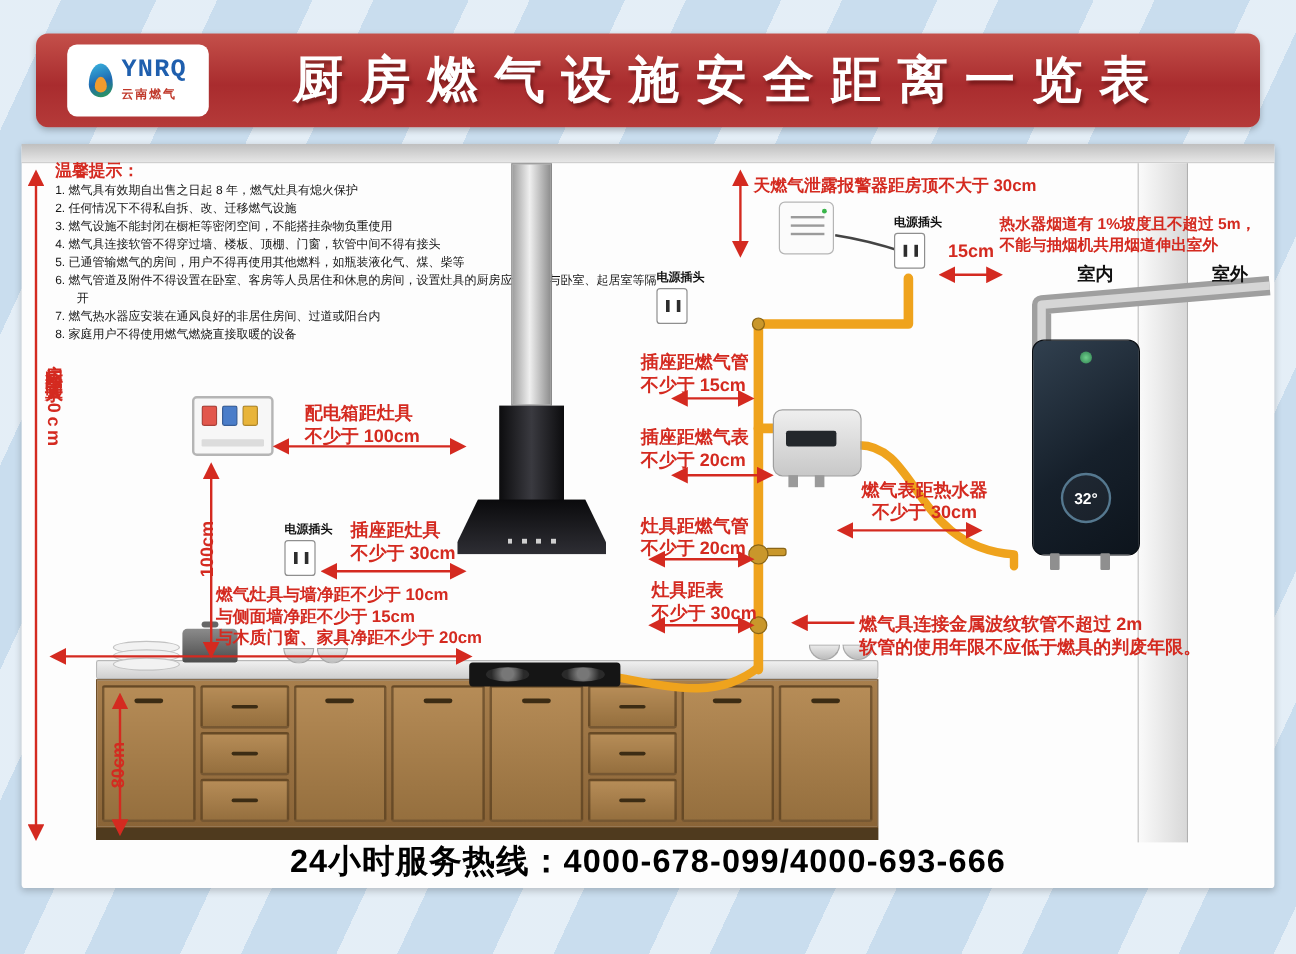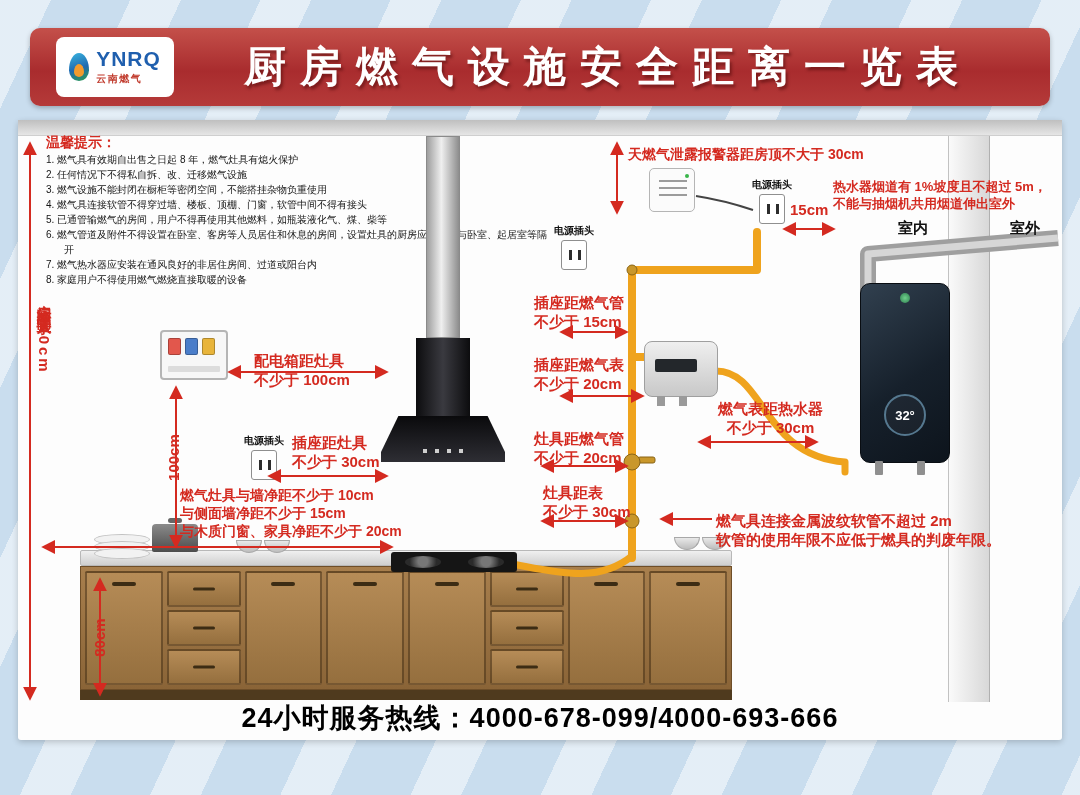--- a/index.html
+++ b/index.html
@@ -6,21 +6,21 @@
   html,body{width:1080px;height:795px;}
   body{font-family:"Liberation Sans","DejaVu Sans",sans-serif;}
   .page{position:relative;width:1080px;height:795px;overflow:hidden;
     background-color:#c9ddee;
     background-image:repeating-linear-gradient(115deg,rgba(255,255,255,.5) 0 46px,rgba(255,255,255,0) 46px 118px);}
   .abs{position:absolute;}
 
   
   .header{position:absolute;left:30px;top:28px;width:1020px;height:78px;
     background:linear-gradient(180deg,#c4504a 0%,#a92c2e 55%,#b53a39 100%);
-    border-radius:10px;box-shadow:0 2px 5px rgba(0,0,0,.25);}
+    border-radius:10px;box-shadow:0 2px 5px rgba(0,0,0,.25);font-family:Liberation Mono, monospace;}
   .logo{position:absolute;left:26px;top:9px;width:118px;height:60px;background:#fff;border-radius:8px;
     display:flex;align-items:center;justify-content:center;gap:7px;}
   .logo-flame{width:20px;height:28px;border-radius:50% 50% 50% 50%/62% 62% 38% 38%;
     background:linear-gradient(160deg,#35a8d8 10%,#1f69b0 55%,#2e9e4f 100%);position:relative;}
   .logo-flame::after{content:"";position:absolute;left:5px;top:11px;width:10px;height:13px;
     border-radius:50% 50% 50% 50%/62% 62% 38% 38%;background:#f29b2d;}
   .logo-abbr{color:#1f5fae;font-weight:bold;font-size:21px;letter-spacing:1px;line-height:1;}
   .logo-name{color:#c0392b;font-size:10px;font-weight:bold;letter-spacing:1.5px;margin-top:3px;}
   .title{position:absolute;left:160px;right:24px;top:50%;transform:translateY(-50%);
     text-align:center;color:#fff;font-size:42px;font-weight:bold;letter-spacing:14px;
@@ -89,21 +89,21 @@
   .alarm::before{content:"";position:absolute;left:9px;top:11px;width:28px;height:2px;background:#9b9b9b;
     box-shadow:0 7px #9b9b9b,0 14px #9b9b9b;}
   .alarm::after{content:"";position:absolute;right:5px;top:5px;width:4px;height:4px;border-radius:50%;background:#39b54a;}
 
   .distbox{left:160px;top:330px;width:68px;height:50px;background:#f7f7f7;border:2px solid #b5b5b5;
     border-radius:4px;padding:6px 6px 0 6px;display:flex;gap:4px;}
   .breaker{width:13px;height:17px;border-radius:2px;border:1px solid rgba(0,0,0,.25);}
   .bk1{background:#e2574c}.bk2{background:#4a7dc9}.bk3{background:#e8b43a}
   .distbox::after{content:"";position:absolute;left:6px;bottom:6px;width:52px;height:6px;background:#dcdcdc;border-radius:1px;}
 
-  .plug-group{display:flex;flex-direction:column;align-items:center;width:54px;}
+  .plug-group{display:flex;flex-direction:column;width:54px;}
   .plug-label{font-size:10px;font-weight:bold;color:#111;white-space:nowrap;}
   .outlet{width:26px;height:30px;background:#fff;border:1px solid #8f8f8f;border-radius:3px;margin-top:2px;position:relative;}
   .outlet::before{content:"";position:absolute;left:7px;top:9px;width:3px;height:10px;background:#2d2d2d;
     box-shadow:9px 0 #2d2d2d;}
 
   
   .plate{position:absolute;width:56px;height:11px;border-radius:50%;background:#f2f2f2;border:1px solid #c2c2c2;}
   .pot{position:absolute;left:152px;top:524px;width:46px;height:28px;border-radius:4px 4px 2px 2px;
     background:linear-gradient(180deg,#8b8b8b,#4c4c4c);}
   .pot::before{content:"";position:absolute;left:50%;top:-6px;transform:translateX(-50%);width:14px;height:5px;
@@ -269,21 +269,21 @@
     <span>不少于 15cm</span>
   </div>
   <div class="rlabel" style="left:534px;top:355px;">
     <span>插座距燃气表</span>
     <span>不少于 20cm</span>
   </div>
   <div class="rlabel" style="left:718px;top:399px;text-align:center;">
     <span>燃气表距热水器</span>
     <span>不少于 30cm</span>
   </div>
-  <div class="rlabel" style="left:254px;top:335px;margin-top:16px;">
+  <div class="rlabel" style="left:254px;top:335px;">
     <span>配电箱距灶具</span>
     <span>不少于 100cm</span>
   </div>
   <div class="rlabel" style="left:292px;top:433px;">
     <span>插座距灶具</span>
     <span>不少于 30cm</span>
   </div>
   <div class="rlabel" style="left:534px;top:429px;">
     <span>灶具距燃气管</span>
     <span>不少于 20cm</span>

